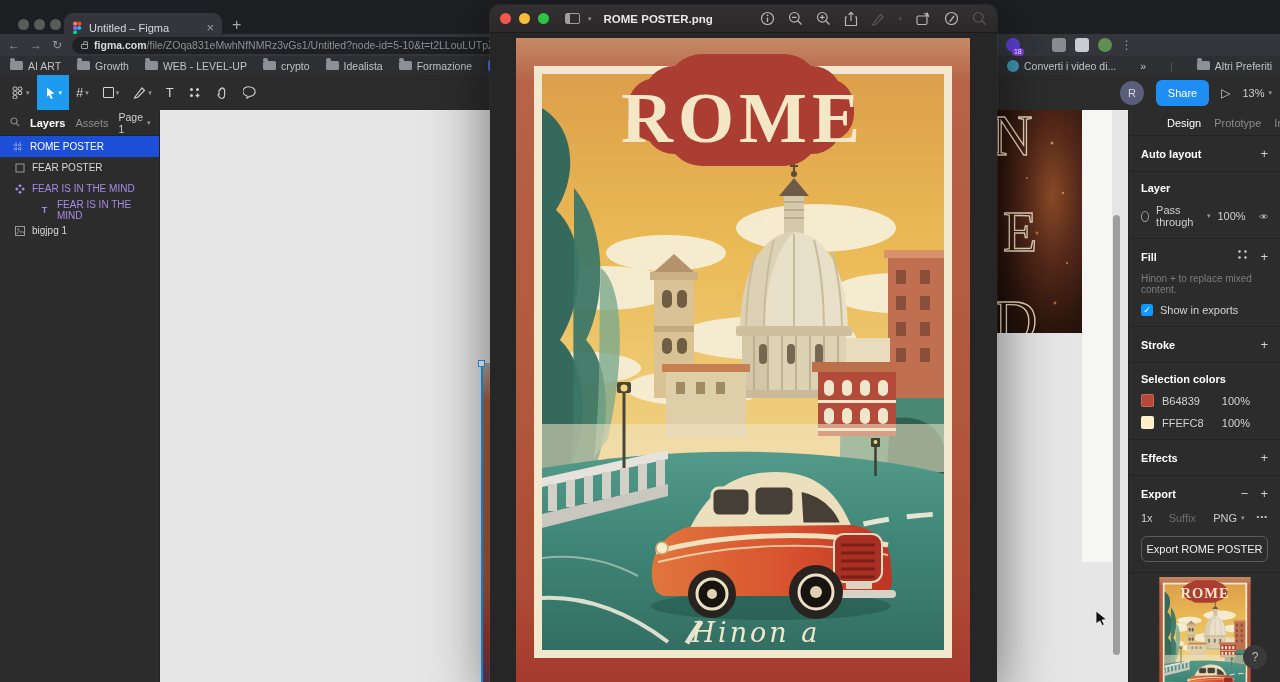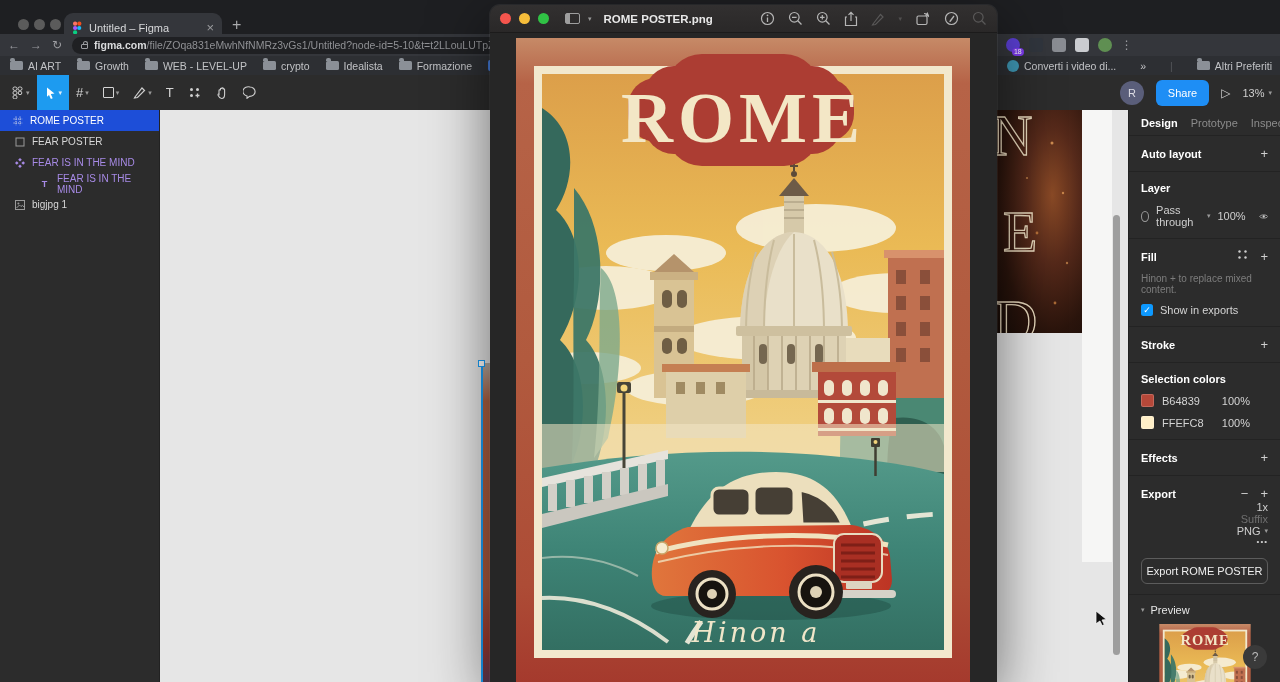--- a/index.html
+++ b/index.html
@@ -78,36 +78,36 @@
   .selline{position:absolute;left:321px;top:253px;width:1.6px;height:319px;background:#18a0fb;}
   .selhandle{position:absolute;left:318px;top:250px;width:7px;height:7px;background:#fff;border:1.4px solid #18a0fb;}
   .postersliver{position:absolute;left:323px;top:253px;width:8px;height:319px;
       background:linear-gradient(#b5ada5 0%,#b06243 12%,#ad5a3e 70%,#a13b30 88%,#5e3a52 100%);}
 
   
   .rpanel{position:absolute;left:1128px;top:110px;width:152px;height:572px;background:#2c2c2c;
           border-left:1px solid #222;color:#d4d4d4;font-size:11px;}
   .rtabs{height:26px;display:flex;align-items:center;gap:13px;padding:0 12px;border-bottom:1px solid #232323;}
   .rtab{color:#8c8c8c;font-size:11px;}
-  .rtab.on{color:#fff;font-weight:bold;}
+  .rtab.on{color:#fff;font-weight:normal;margin-left:26px;}
   .sect{padding:10px 12px;border-bottom:1px solid #232323;}
   .shead{display:flex;align-items:center;}
   .stitle{color:#fff;font-weight:600;font-size:11px;}
   .sicons{margin-left:auto;display:flex;gap:12px;color:#cfcfcf;font-size:13px;}
   .hint{color:#7d7d7d;font-size:10px;margin-top:9px;}
   .chkrow{display:flex;align-items:center;gap:7px;margin-top:9px;}
   .chk{width:12px;height:12px;background:#0d99ff;border-radius:2.5px;color:#fff;font-size:9px;
        display:flex;align-items:center;justify-content:center;line-height:1;}
   .blendrow{display:flex;align-items:center;gap:7px;margin-top:10px;color:#cfcfcf;}
   .bcirc{width:11px;height:11px;border:1.3px solid #9a9a9a;border-radius:50%;}
   .swrow{display:flex;align-items:center;margin-top:9px;gap:8px;}
   .sw{width:13px;height:13px;border-radius:2px;border:1px solid rgba(255,255,255,.18);}
   .sw0{background:#B64839;} .sw1{background:#FFEFC8;}
   .swop{margin-left:auto;padding-right:18px;}
-  .exprow{display:flex;align-items:flex-end;color:#cfcfcf;flex-direction:column;}
+  .exprow{display:flex;align-items:flex-start;margin-top:11px;color:#cfcfcf;}
   .expbtn{margin-top:12px;height:26px;border:1px solid #5c5c5c;border-radius:6px;color:#eee;
           display:flex;align-items:center;justify-content:center;font-size:11px;}
   .prevhead{display:flex;align-items:center;gap:6px;padding:9px 12px 4px;color:#e6e6e6;}
   .thumbwrap{padding:4px 0 0 30px;}
   .helpbtn{position:absolute;right:13px;bottom:13px;width:24px;height:24px;border-radius:50%;
            background:#3a3a3a;color:#b9b9b9;display:flex;align-items:center;justify-content:center;
            font-size:12px;z-index:40;}
 
   
   .pwin{position:absolute;left:490px;top:5px;width:507px;height:677px;z-index:30;border-radius:10px 10px 0 0;
@@ -280,20 +280,34 @@
       <span class="sharebtn">Share</span>
       <span class="play">▷</span>
       <span class="zoomlvl">
         <span>13%</span>
           <span class="caret">▾</span>
       </span>
     </div>
   </div>
 
   <div class="lpanel">
+    <div class="lhead">
+      <span class="lsearch">
+        <svg width="10" height="10" viewBox="0 0 10 10">
+            <circle cx="4" cy="4" r="3" fill="none" stroke="#8a8a8a" stroke-width="1.2"></circle>
+            <path d="M6.4 6.4 L9 9" stroke="#8a8a8a" stroke-width="1.2"></path>
+          </svg>
+      </span>
+      <span class="ltab on">Layers</span>
+      <span class="ltab">Assets</span>
+      <span class="lpage">
+        <span>Page 1</span>
+          <span class="caret">▾</span>
+      </span>
+    </div>
     <div class="lrow sel">
       <span class="licon">
         <svg width="10" height="10" viewBox="0 0 10 10">
             <path d="M3 0.5 V9.5 M7 0.5 V9.5 M0.5 3 H9.5 M0.5 7 H9.5" stroke="#cdd3e8" stroke-width="1" stroke-dasharray="1.2 1"></path>
           </svg>
       </span>
       <span>ROME POSTER</span>
     </div>
     <div class="lrow">
       <span class="licon">
@@ -445,24 +459,20 @@
       <div class="exprow">
         <span>1x</span>
         <span style="color:#6f6f6f;margin-left:16px">Suffix</span>
         <span style="margin-left:auto;display:flex;gap:4px;align-items:center">
           <span>PNG</span>
             <span class="caret">▾</span>
         </span>
         <span style="margin-left:12px;font-size:8px;letter-spacing:1px">•••</span>
       </div>
       <div class="expbtn">Export ROME POSTER</div>
-    </div>
-    <div class="prevhead">
-      <span class="caret">▾</span>
-      <span style="font-size:11px">Preview</span>
     </div>
     <div class="thumbwrap">
       <svg width="92" height="130" viewBox="0 0 454 644">
           <use href="#rome-poster"></use>
         </svg>
     </div>
   </div>
   <div class="helpbtn">?</div>
 
   <div class="pwin">

